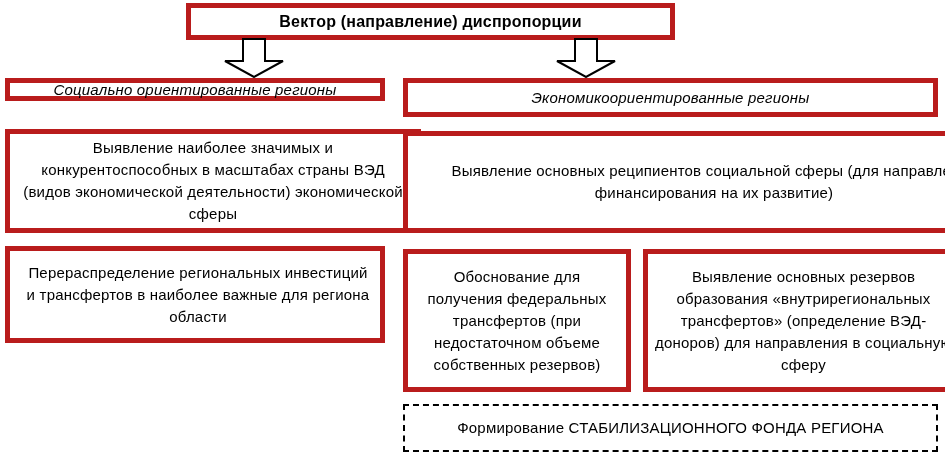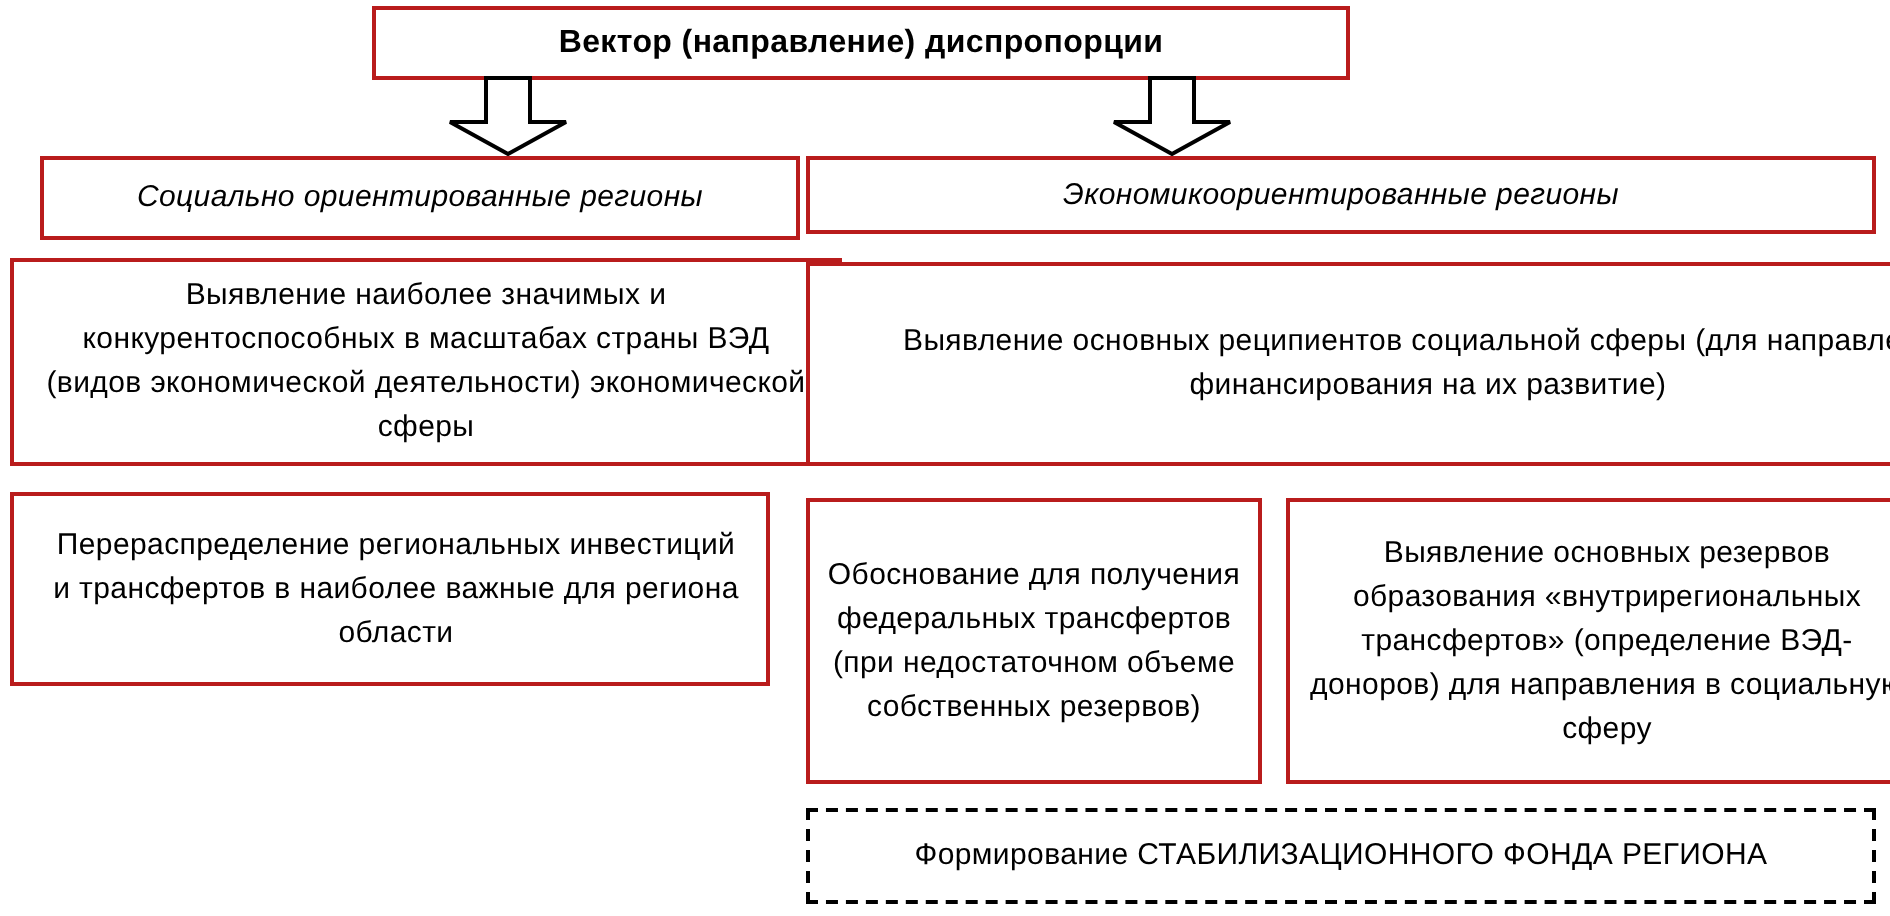--- a/index.html
+++ b/index.html
@@ -11,40 +11,40 @@
     position: relative;
     width: 945px;
     height: 458px;
     background: #ffffff;
     font-family: "Liberation Sans", sans-serif;
     color: #000000;
   }
   .box {
     position: absolute;
     box-sizing: border-box;
-    border: 2px solid #b91c1c;
+    border: 5px solid #b91c1c;
     background: #ffffff;
     display: flex;
     align-items: center;
     justify-content: center;
     text-align: center;
     font-size: 15px;
     line-height: 22px;
     padding: 2px 10px;
     letter-spacing: 0.2px;
   }
   .box--root {
     left: 186px; top: 3px; width: 489px; height: 37px;
     font-weight: bold;
     font-size: 16px;
   }
   .box--header {
     font-style: italic;
   }
-  .box--header-left  { left: 20px;   top: 78px; width: 380px; height: 42px; }
+  .box--header-left  { left: 5px;   top: 78px; width: 380px; height: 23px; }
   .box--header-right { left: 403px; top: 78px; width: 535px; height: 39px; }
   .box--left-1  { left: 5px;   top: 129px; width: 416px; height: 104px; }
   .box--right-1 { left: 403px; top: 131px; width: 622px; height: 102px; }
   .box--left-2  { left: 5px;   top: 246px; width: 380px; height: 97px; padding-left: 16px; }
   .box--right-2a { left: 403px; top: 249px; width: 228px; height: 143px; padding: 2px 8px; }
   .box--right-2b { left: 643px; top: 249px; width: 321px; height: 143px; padding: 2px 6px; }
   .box--dashed {
     left: 403px; top: 404px; width: 535px; height: 48px;
     border: 2px dashed #000000;
   }

